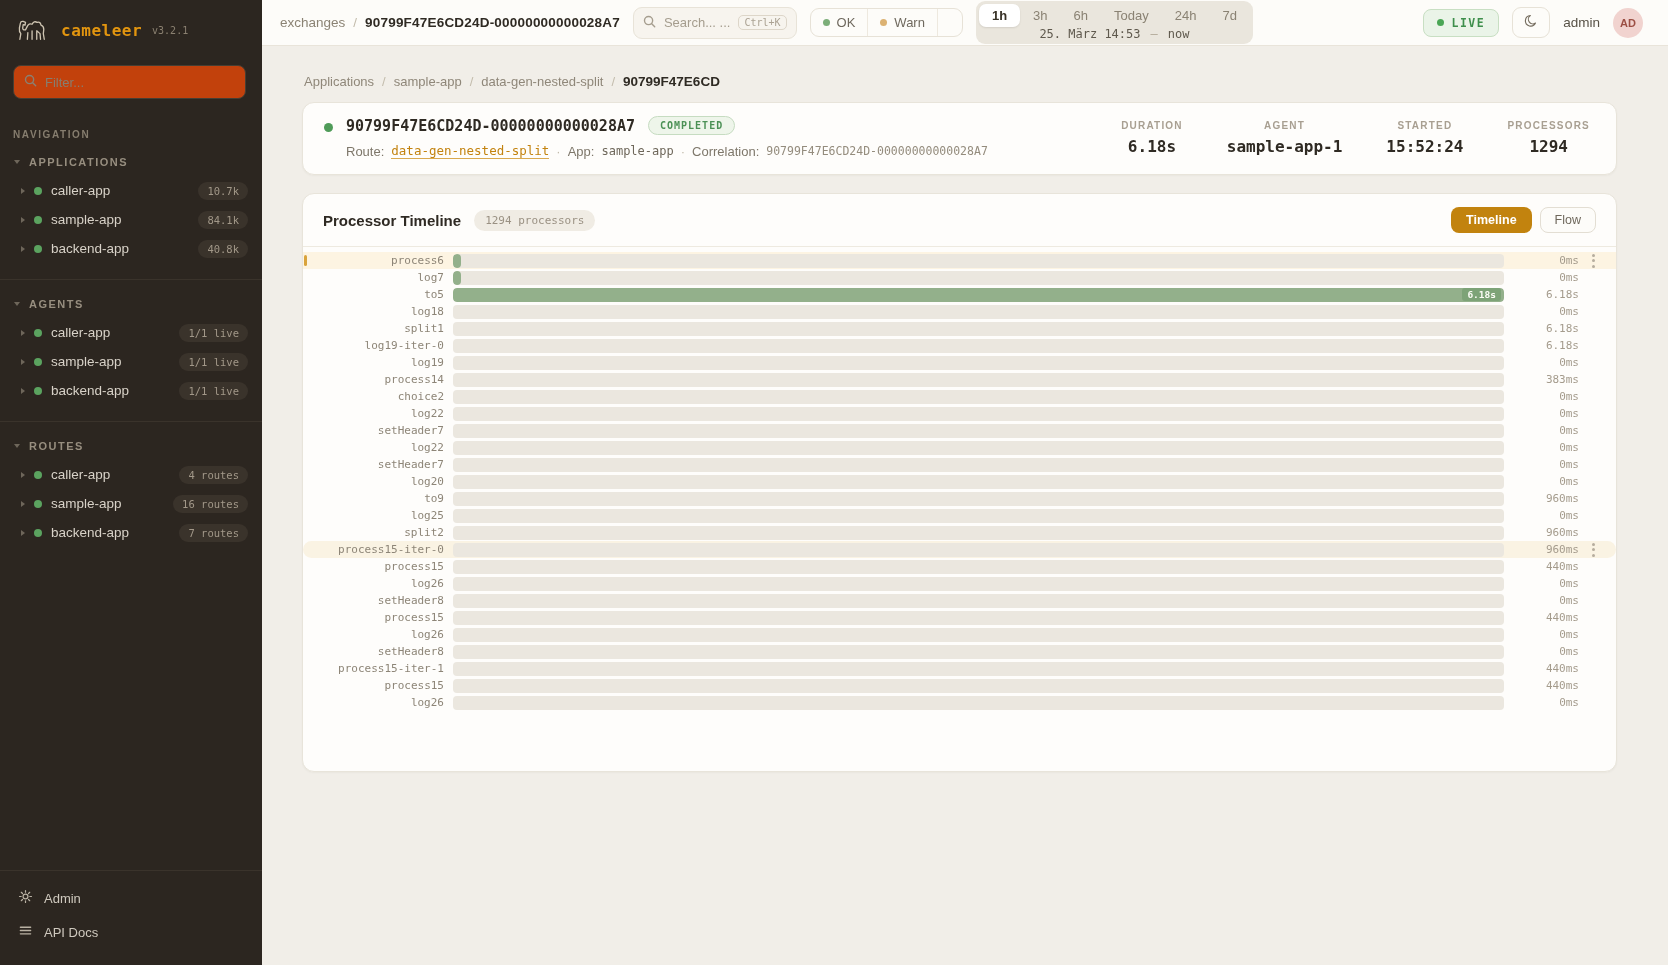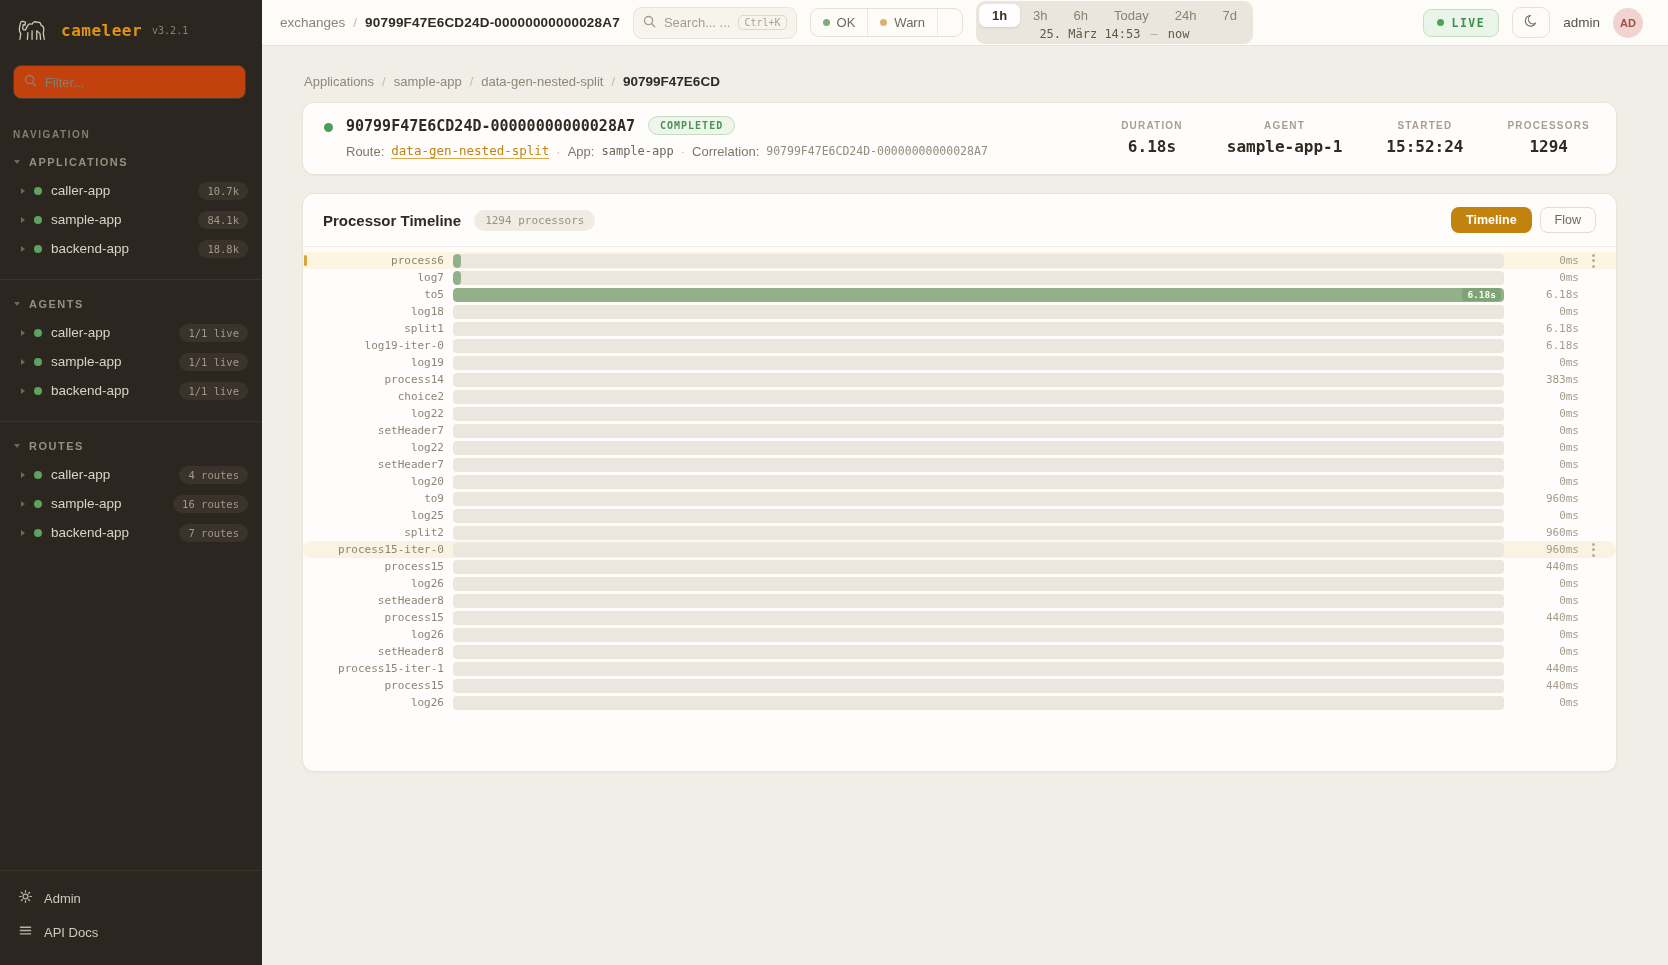--- a/index.html
+++ b/index.html
@@ -138,21 +138,21 @@
         <div class="side-item">
           <div class="tri-r"></div>
           <div class="side-dot"></div>
           <div>sample-app</div>
           <div class="side-badge">84.1k</div>
         </div>
         <div class="side-item">
           <div class="tri-r"></div>
           <div class="side-dot"></div>
           <div>backend-app</div>
-          <div class="side-badge">18.8k</div>
+          <div class="side-badge">40.8k</div>
         </div>
       </div>
       <div class="section">
         <div class="section-header">
           <div class="tri-d"></div>
           <div>AGENTS</div>
         </div>
         <div class="side-item">
           <div class="tri-r"></div>
           <div class="side-dot"></div>

